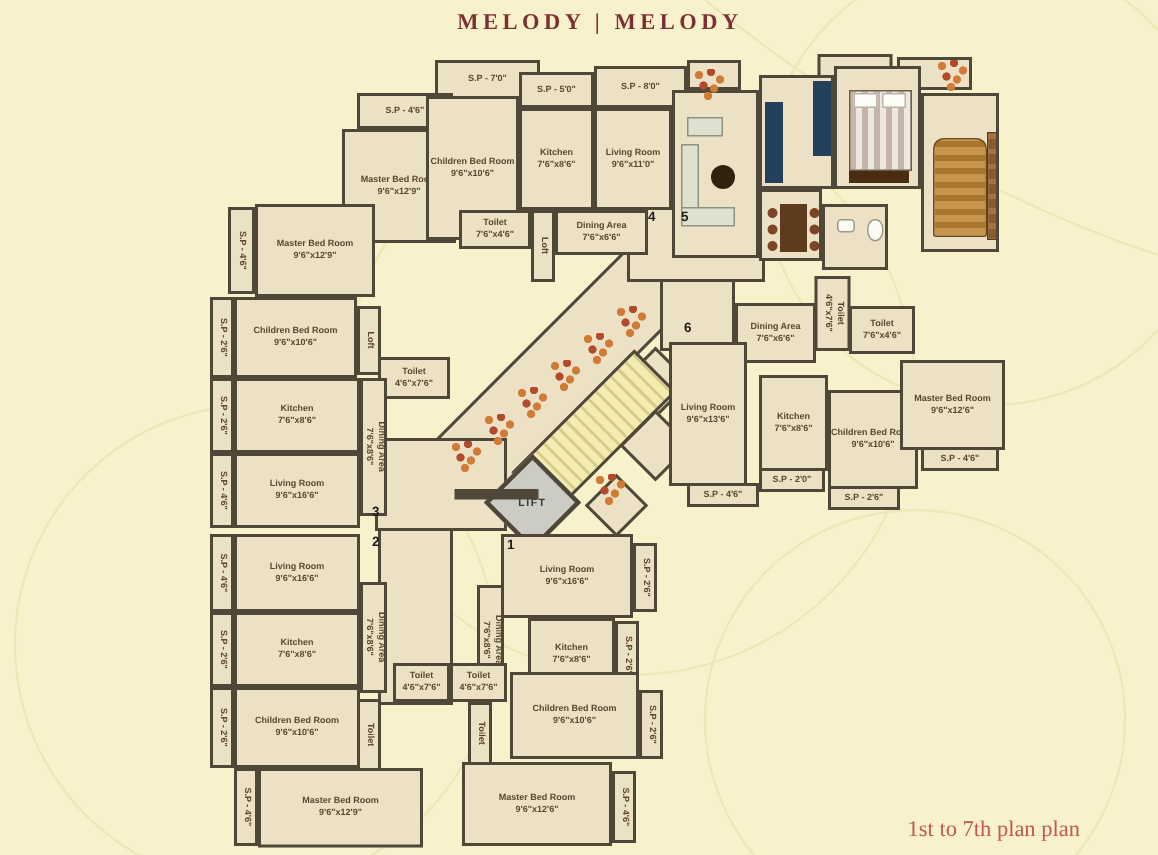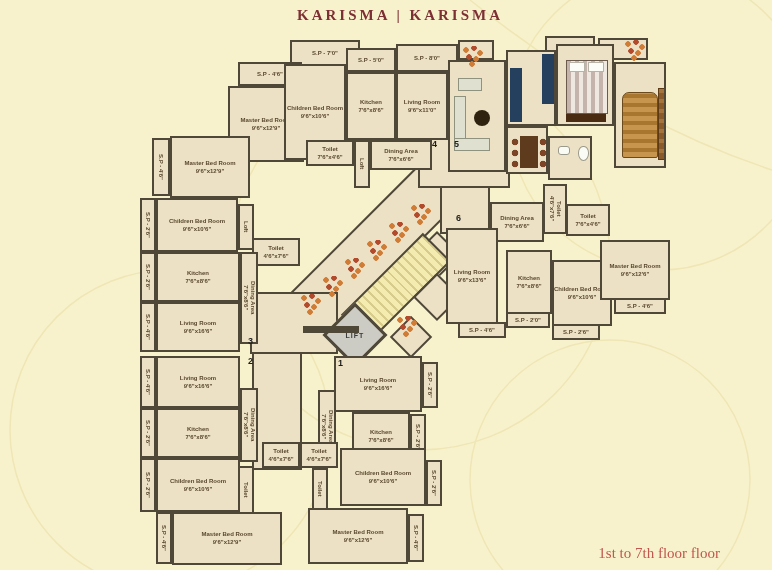--- a/index.html
+++ b/index.html
@@ -69,21 +69,21 @@
 <svg class="bgsvg" width="772" height="570">
   <g fill="none" stroke="#efe6b6" stroke-width="1.5">
     <circle cx="420" cy="260" r="190"></circle>
     <circle cx="660" cy="120" r="150"></circle>
     <circle cx="170" cy="430" r="160"></circle>
     <circle cx="610" cy="480" r="140"></circle>
     <path d="M470,0 Q620,120 772,170"></path>
   </g>
 </svg>
 
-<div class="plan-title">KARISMA | KARISMA</div>
+<div class="plan-title">MELODY | MELODY</div>
 
 <div class="corridor"></div>
 <div class="stairs"></div>
 <div class="lift">
     <span>LIFT</span>
   </div>
 <div class="diamond" style="left:420px;top:238px;width:30px;height:30px"></div>
 <div class="diamond" style="left:420px;top:280px;width:30px;height:30px"></div>
 <div class="diamond" style="left:396px;top:322px;width:26px;height:26px"></div>
 <div class="bar" style="left:303px;top:326px;width:56px;height:7px"></div>
@@ -336,13 +336,13 @@
 <div class="fl" style="left:300px;top:294px"></div>
 <div class="fl" style="left:322px;top:276px"></div>
 <div class="fl" style="left:344px;top:258px"></div>
 <div class="fl" style="left:366px;top:240px"></div>
 <div class="fl" style="left:388px;top:222px"></div>
 <div class="fl" style="left:410px;top:204px"></div>
 <div class="fl" style="left:396px;top:316px"></div>
 <div class="fl" style="left:462px;top:46px"></div>
 <div class="fl" style="left:624px;top:40px"></div>
 
-<div class="caption">1st to 7th floor floor</div>
+<div class="caption">1st to 7th plan plan</div>
 
 </body></html>

